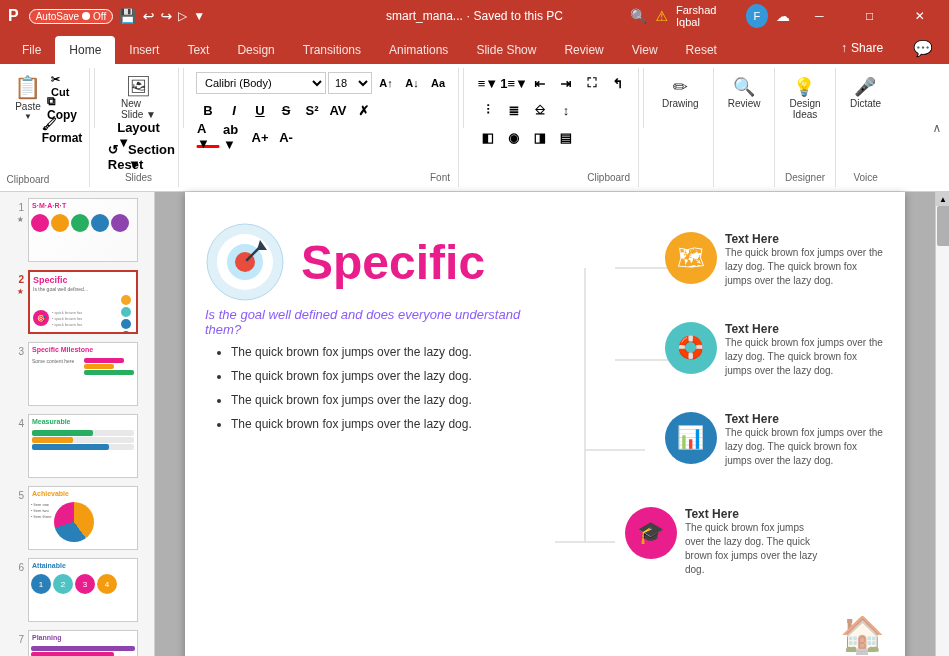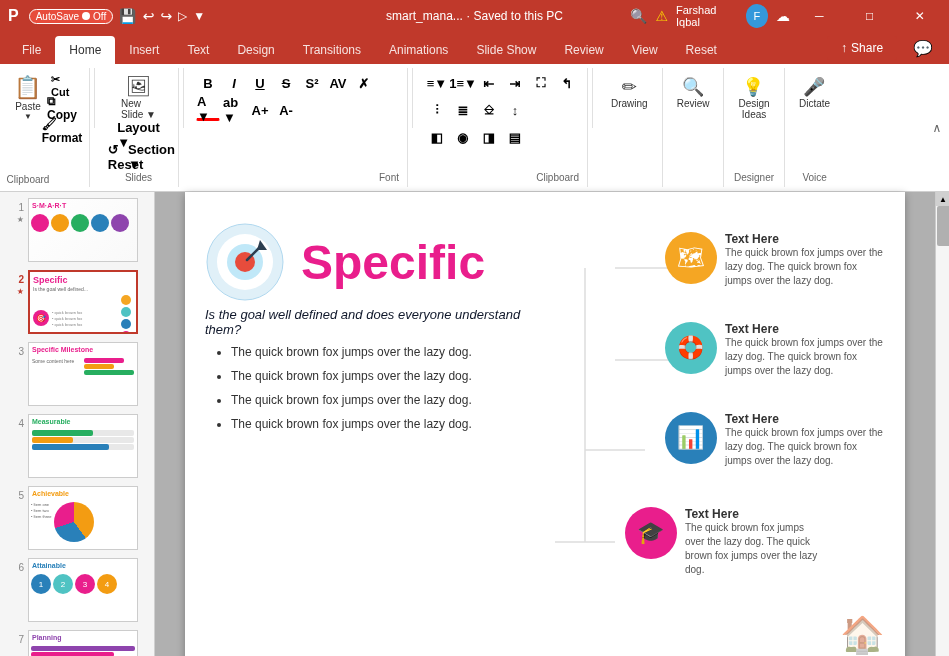--- a/index.html
+++ b/index.html
@@ -273,20 +273,31 @@
           <span class="rb-icon-btn">Section ▼</span>
         </div>
       </div>
       <div class="ribbon-group-label">Slides</div>
     </div>
     <div class="section-divider"></div>
 
     <div class="ribbon-group" style="min-width: 220px; align-items: flex-start;">
       <div style="display:flex; flex-direction:column; gap:3px; width:100%;">
         <div class="format-row">
+          <select class="font-select">
+            <option>Calibri (Body)</option>
+          </select>
+          <select class="font-size-select">
+            <option>18</option>
+          </select>
+          <span class="rb-icon-btn" style="font-size:11px;">A↑</span>
+          <span class="rb-icon-btn" style="font-size:11px;">A↓</span>
+          <span class="rb-icon-btn" style="font-size:11px;">Aa</span>
+        </div>
+        <div class="format-row">
           <span class="rb-icon-btn" style="font-weight:bold;">B</span>
           <span class="rb-icon-btn" style="font-style:italic;">I</span>
           <span class="rb-icon-btn" style="text-decoration:underline;">U</span>
           <span class="rb-icon-btn" style="text-decoration:line-through;">S</span>
           <span class="rb-icon-btn">S²</span>
           <span class="rb-icon-btn">AV</span>
           <span class="rb-icon-btn">✗</span>
         </div>
         <div class="format-row">
           <span class="rb-icon-btn" style="border-bottom:3px solid red;">A ▼</span>
@@ -506,21 +517,21 @@
 
           <line x1="55" y1="25" x2="42" y2="38" stroke="#2c3e50" stroke-width="2.5" stroke-linecap="round"></line>
           <polygon points="55,18 62,28 52,28" fill="#2c3e50"></polygon>
         </svg>
         <div>
           <div class="slide-title">Specific</div>
         </div>
       </div>
 
       <div style="position:absolute; left:20px; top:115px;">
-        <div style="font-size:13px; color:#0f172a; font-style:italic; max-width:320px;">Is the goal well defined and does everyone understand them?</div>
+        <div style="font-size:13px; color:#8b5cf6; font-style:italic; max-width:320px;">Is the goal well defined and does everyone understand them?</div>
       </div>
 
       <ul style="position:absolute; left:30px; top:148px; font-size:12px; color:#333; list-style: disc; padding-left:16px; line-height:2;">
         <li>The quick brown fox jumps over the lazy dog.</li>
         <li>The quick brown fox jumps over the lazy dog.</li>
         <li>The quick brown fox jumps over the lazy dog.</li>
         <li>The quick brown fox jumps over the lazy dog.</li>
       </ul>
 
       <svg class="connector-svg" viewBox="0 0 720 480">

